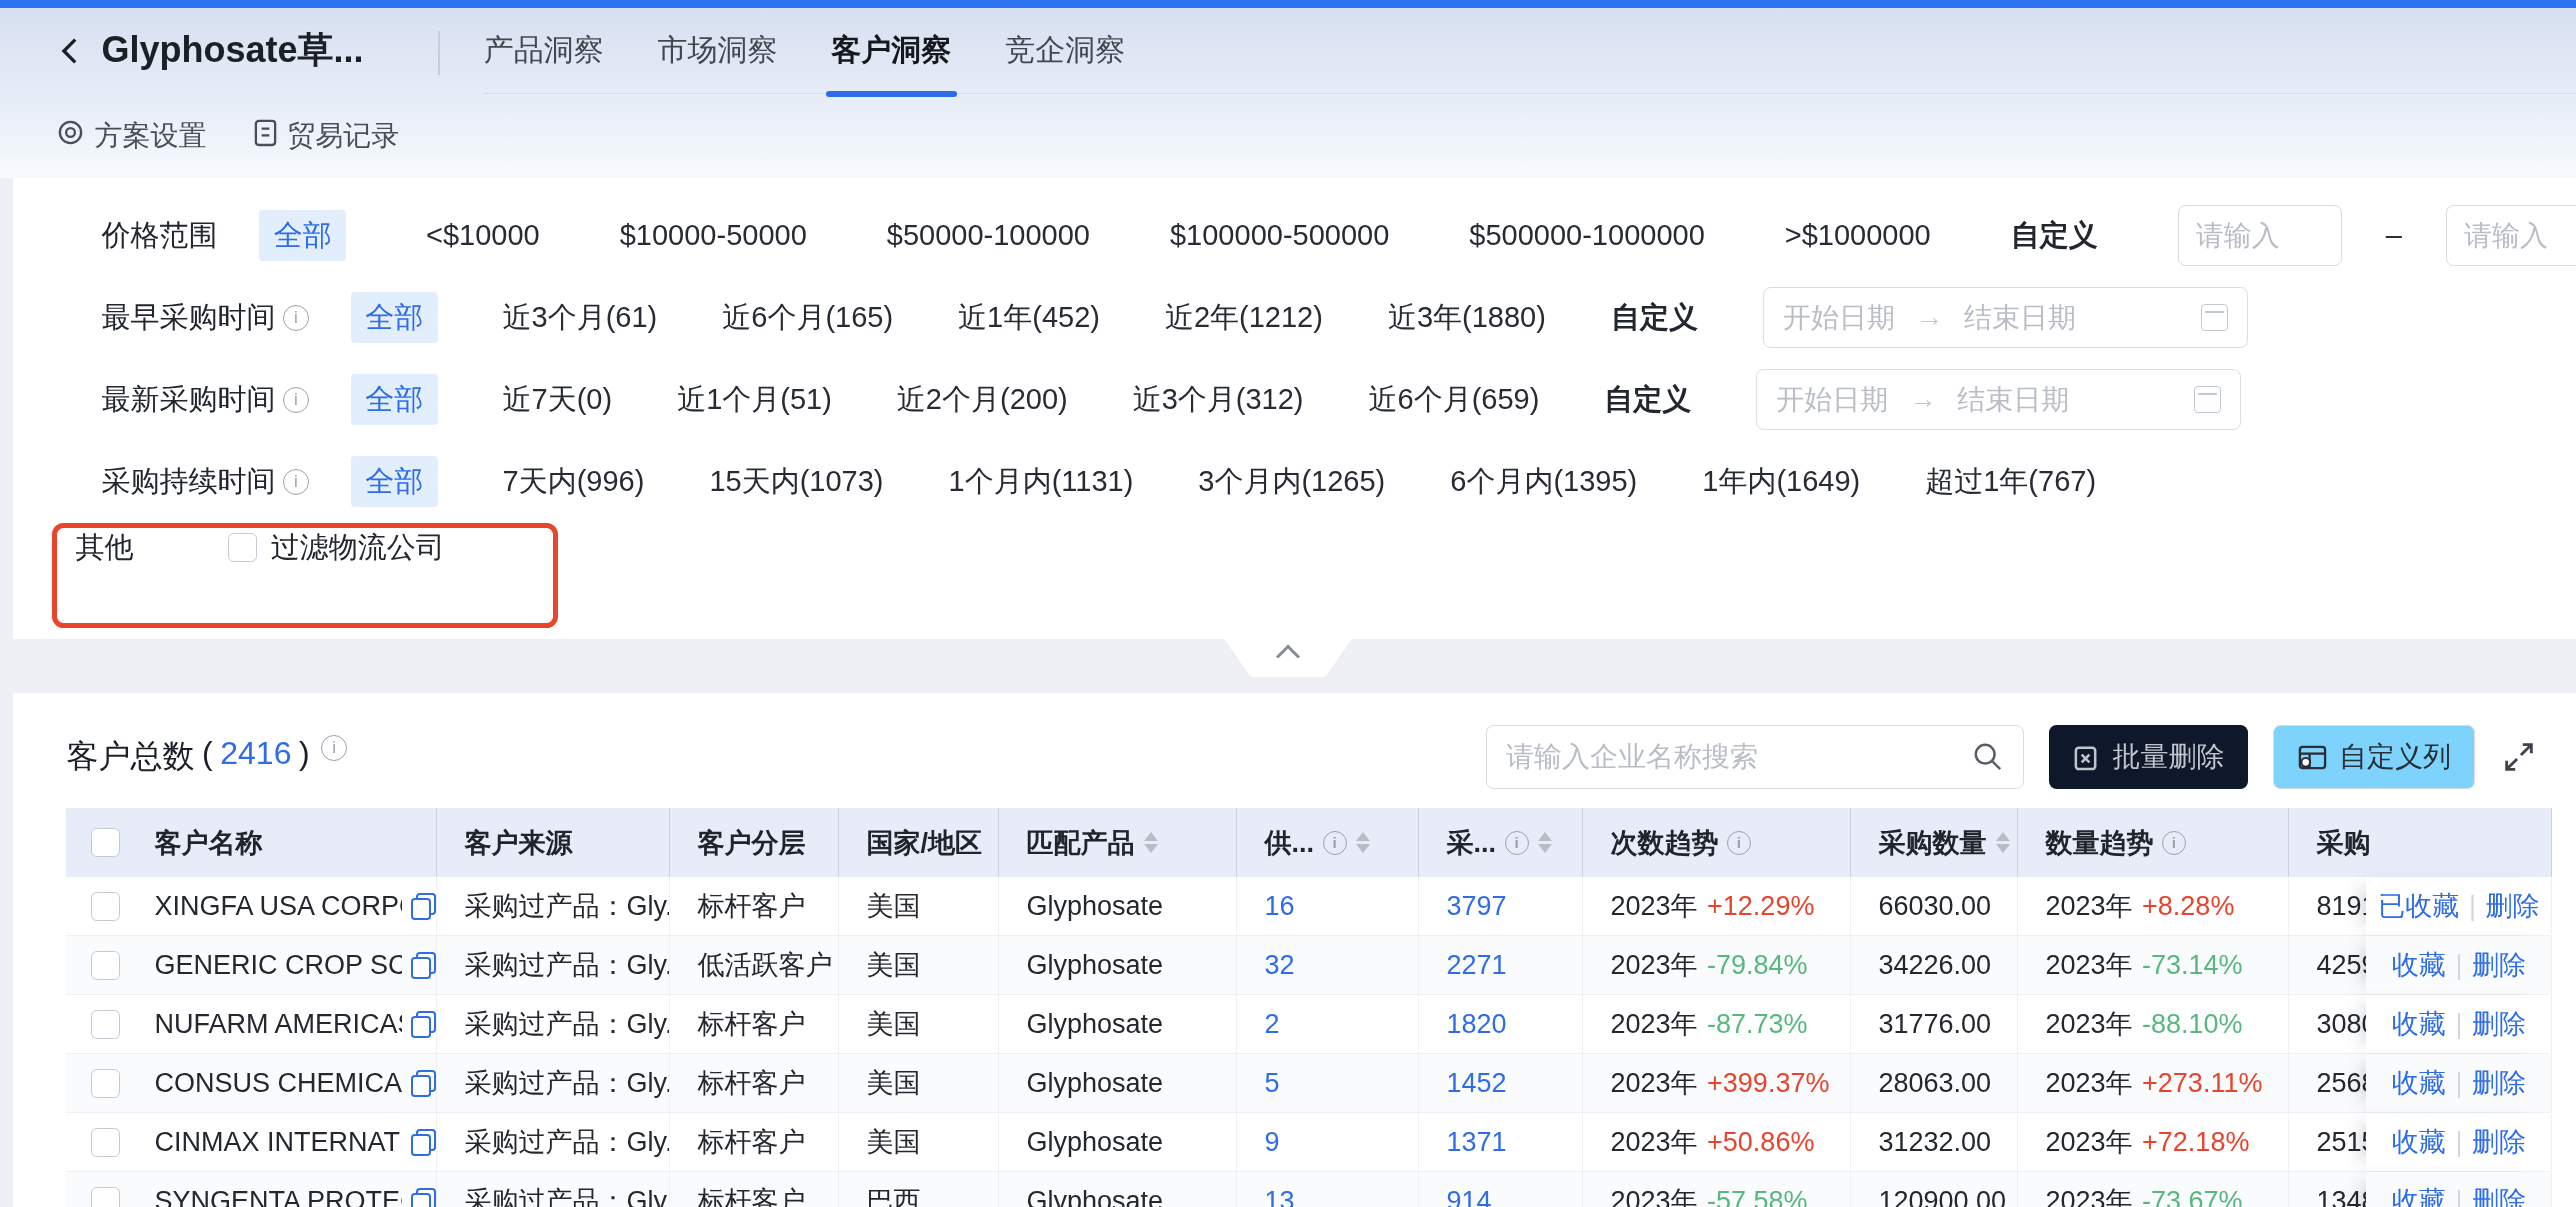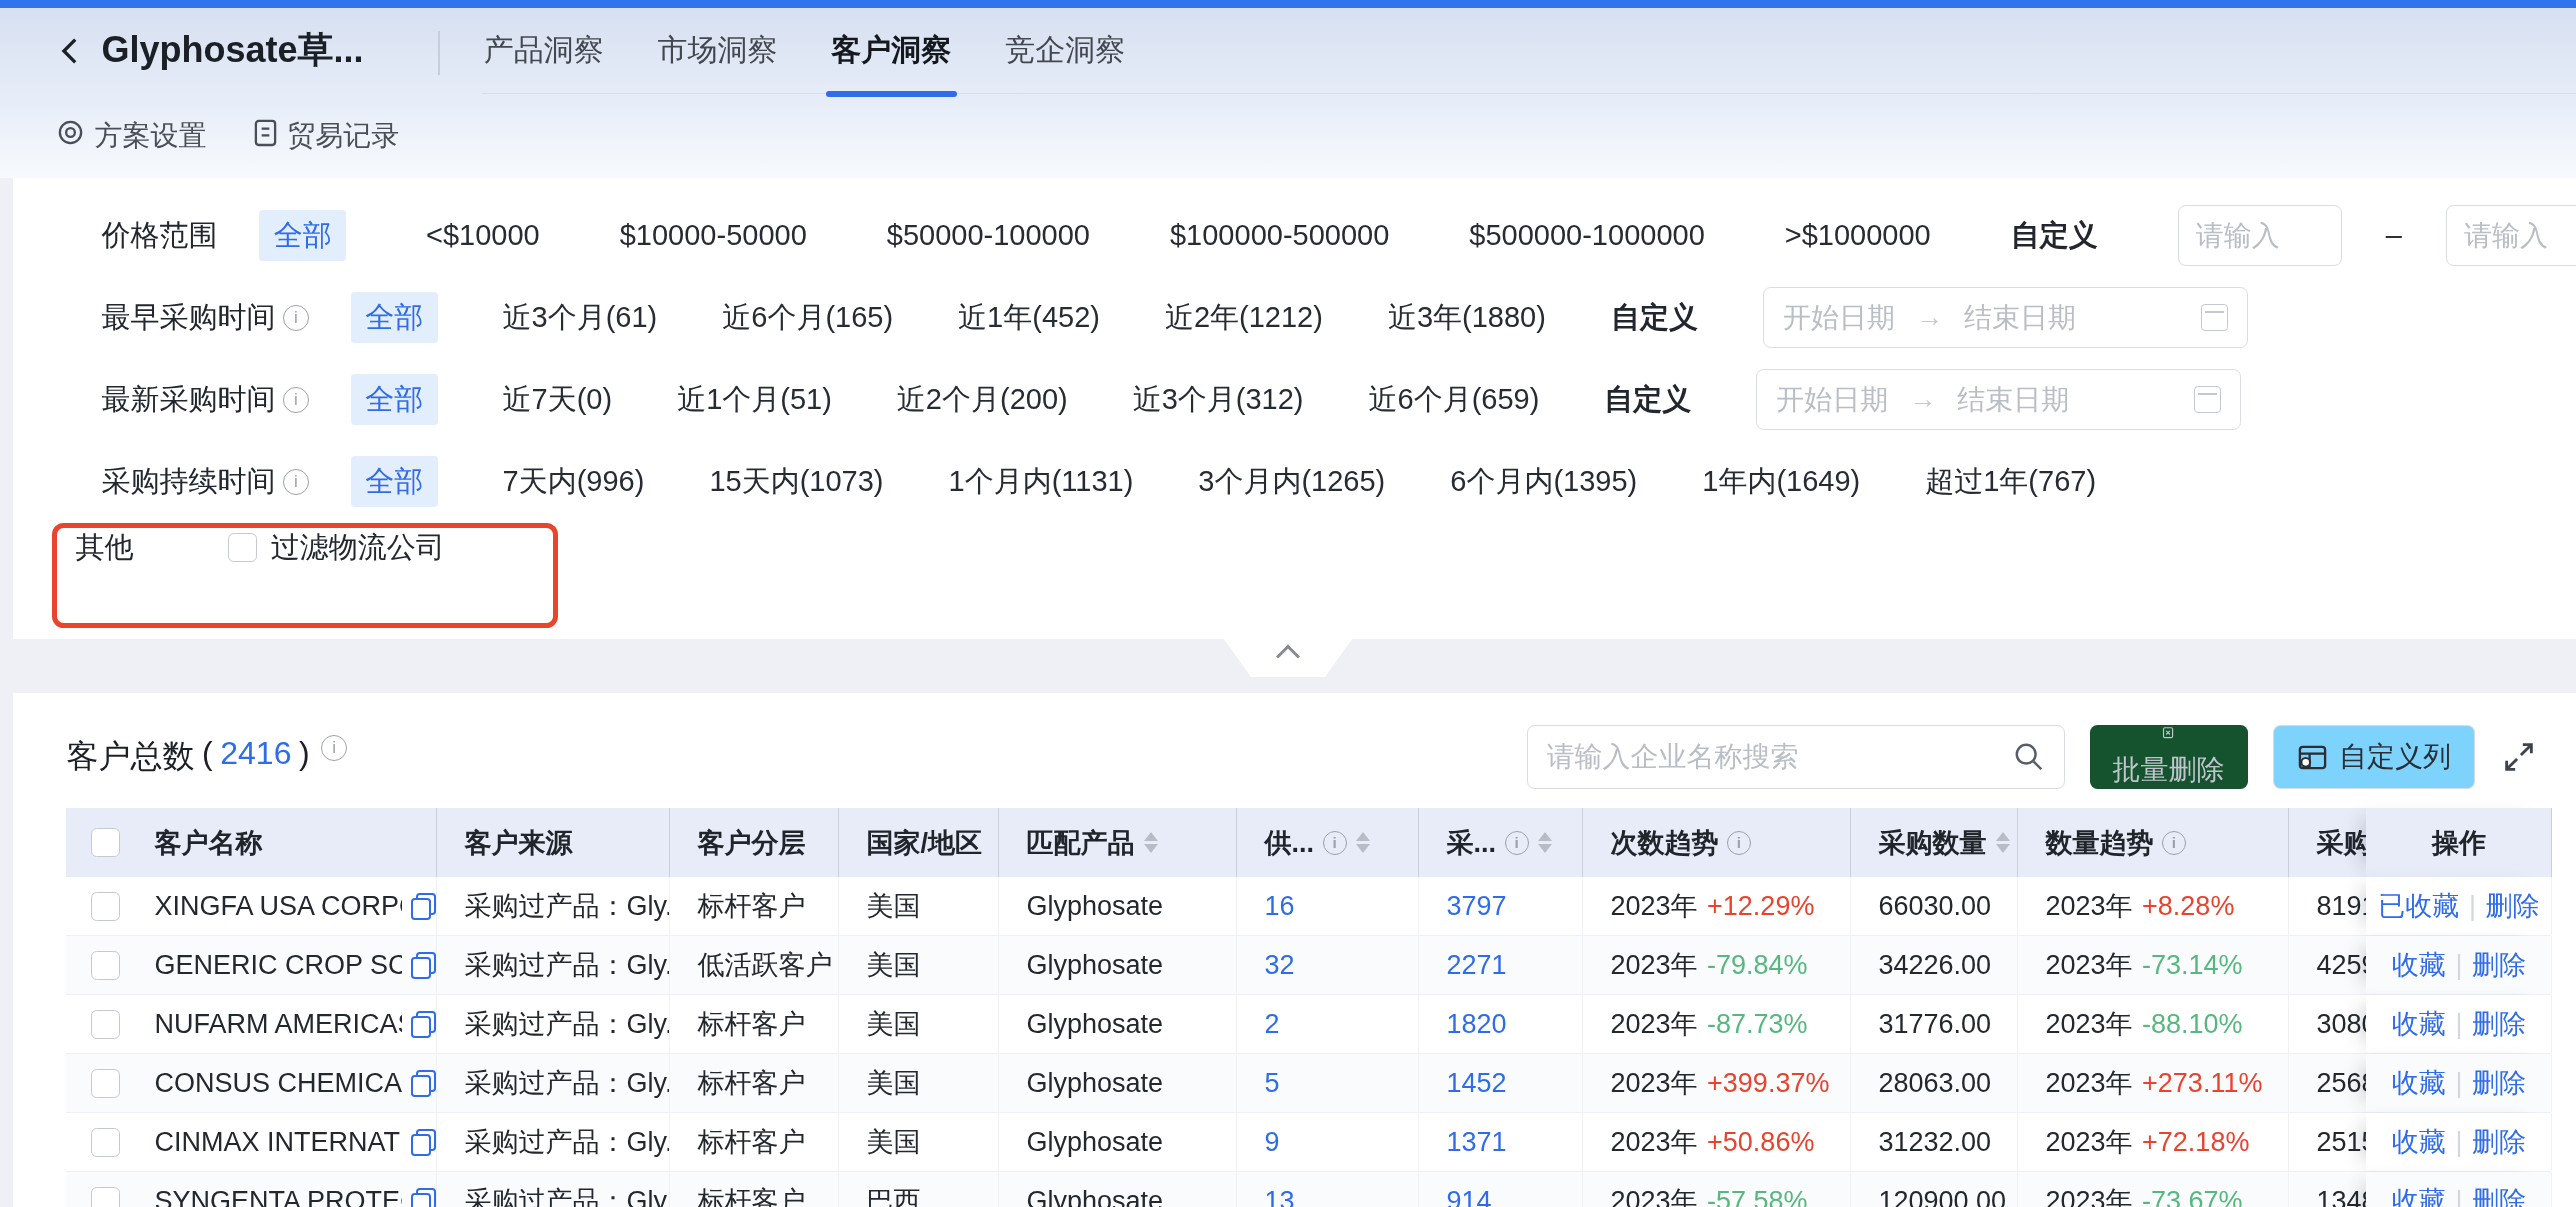--- a/index.html
+++ b/index.html
@@ -78,21 +78,21 @@
   .section-title .count { color:#2e6ce8; }
   .section-title .info-icon { margin-left:3.8px; }
   .controls { margin-left:auto; display:flex; align-items:center; gap:25px; }
   .search-box { width:538px; height:64px; border:1.9px solid #d8dbe2; border-radius:7.6px; display:flex;
     align-items:center; padding:4px 19px; background:#fff; }
   .search-box input { border:none; outline:none; flex:1; font-size:28px; color:#44484f; background:transparent;
     font-family:"Liberation Sans","DejaVu Sans",sans-serif; }
   .search-box input::placeholder { color:#b9bdc6; }
   .btn { height:64px; display:flex; align-items:center; gap:11.5px; font-size:28px; border-radius:7.6px;
     padding:0 23px; cursor:pointer; white-space:nowrap; }
-  .btn.disabled { background:#14532d; color:#c0c4cd; cursor:not-allowed;flex-direction:column; }
+  .btn.disabled { background:#0f172a; color:#c0c4cd; cursor:not-allowed; }
   .btn.outline { background:#7dd3fc; border:1.9px solid #d8dbe2; color:#2a2e36; }
   .expand-btn { width:38px; height:38px; cursor:pointer; }
 
   
   .table { margin:19px 0 0 53px; width:2485px; }
   .trow { display:flex; position:relative; width:2485px; }
   .thead { background:#e8ecf8; height:69px; }
   .tbody-row { height:59px; border-bottom:1px solid #eef0f3; background:#fff; }
   .tbody-row.odd { background:#fafbfc; }
   .cell { display:flex; align-items:center; padding-left:27px; font-size:27px; color:#23272e;
@@ -356,21 +356,20 @@
             <i class="dn"></i>
           </span>
         </div>
         <div class="cell c10">
           <span>数量趋势</span>
           <span class="info-icon">i</span>
         </div>
         <div class="cell c11">
           <span>采购</span>
         </div>
-        <div class="cell actions-overlay">操作</div>
       </div>
       <div class="trow tbody-row">
         <div class="cell c0">
           <span class="cb"></span>
         </div>
         <div class="cell c1">
           <span class="name-text">XINGFA USA CORPO</span>
           <span class="copy-icon"></span>
         </div>
         <div class="cell c2">

